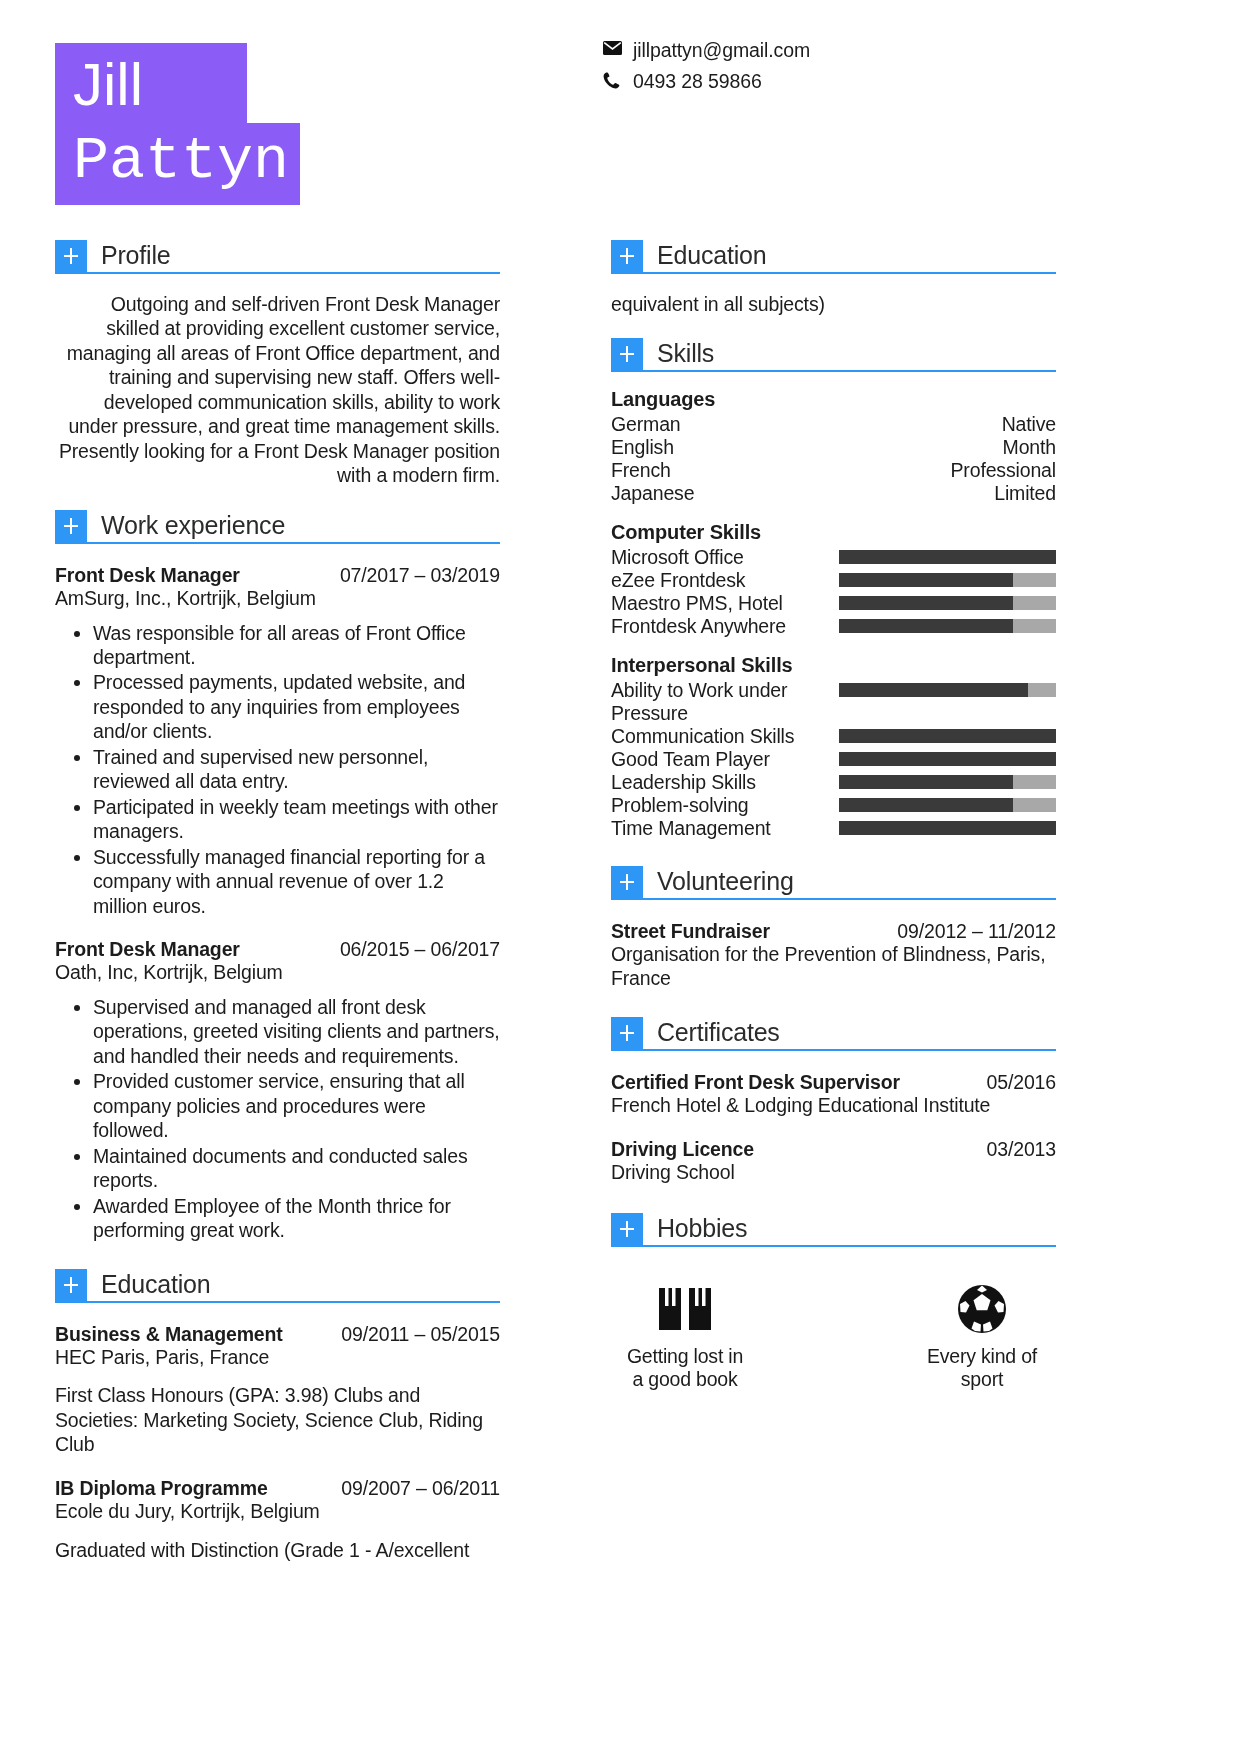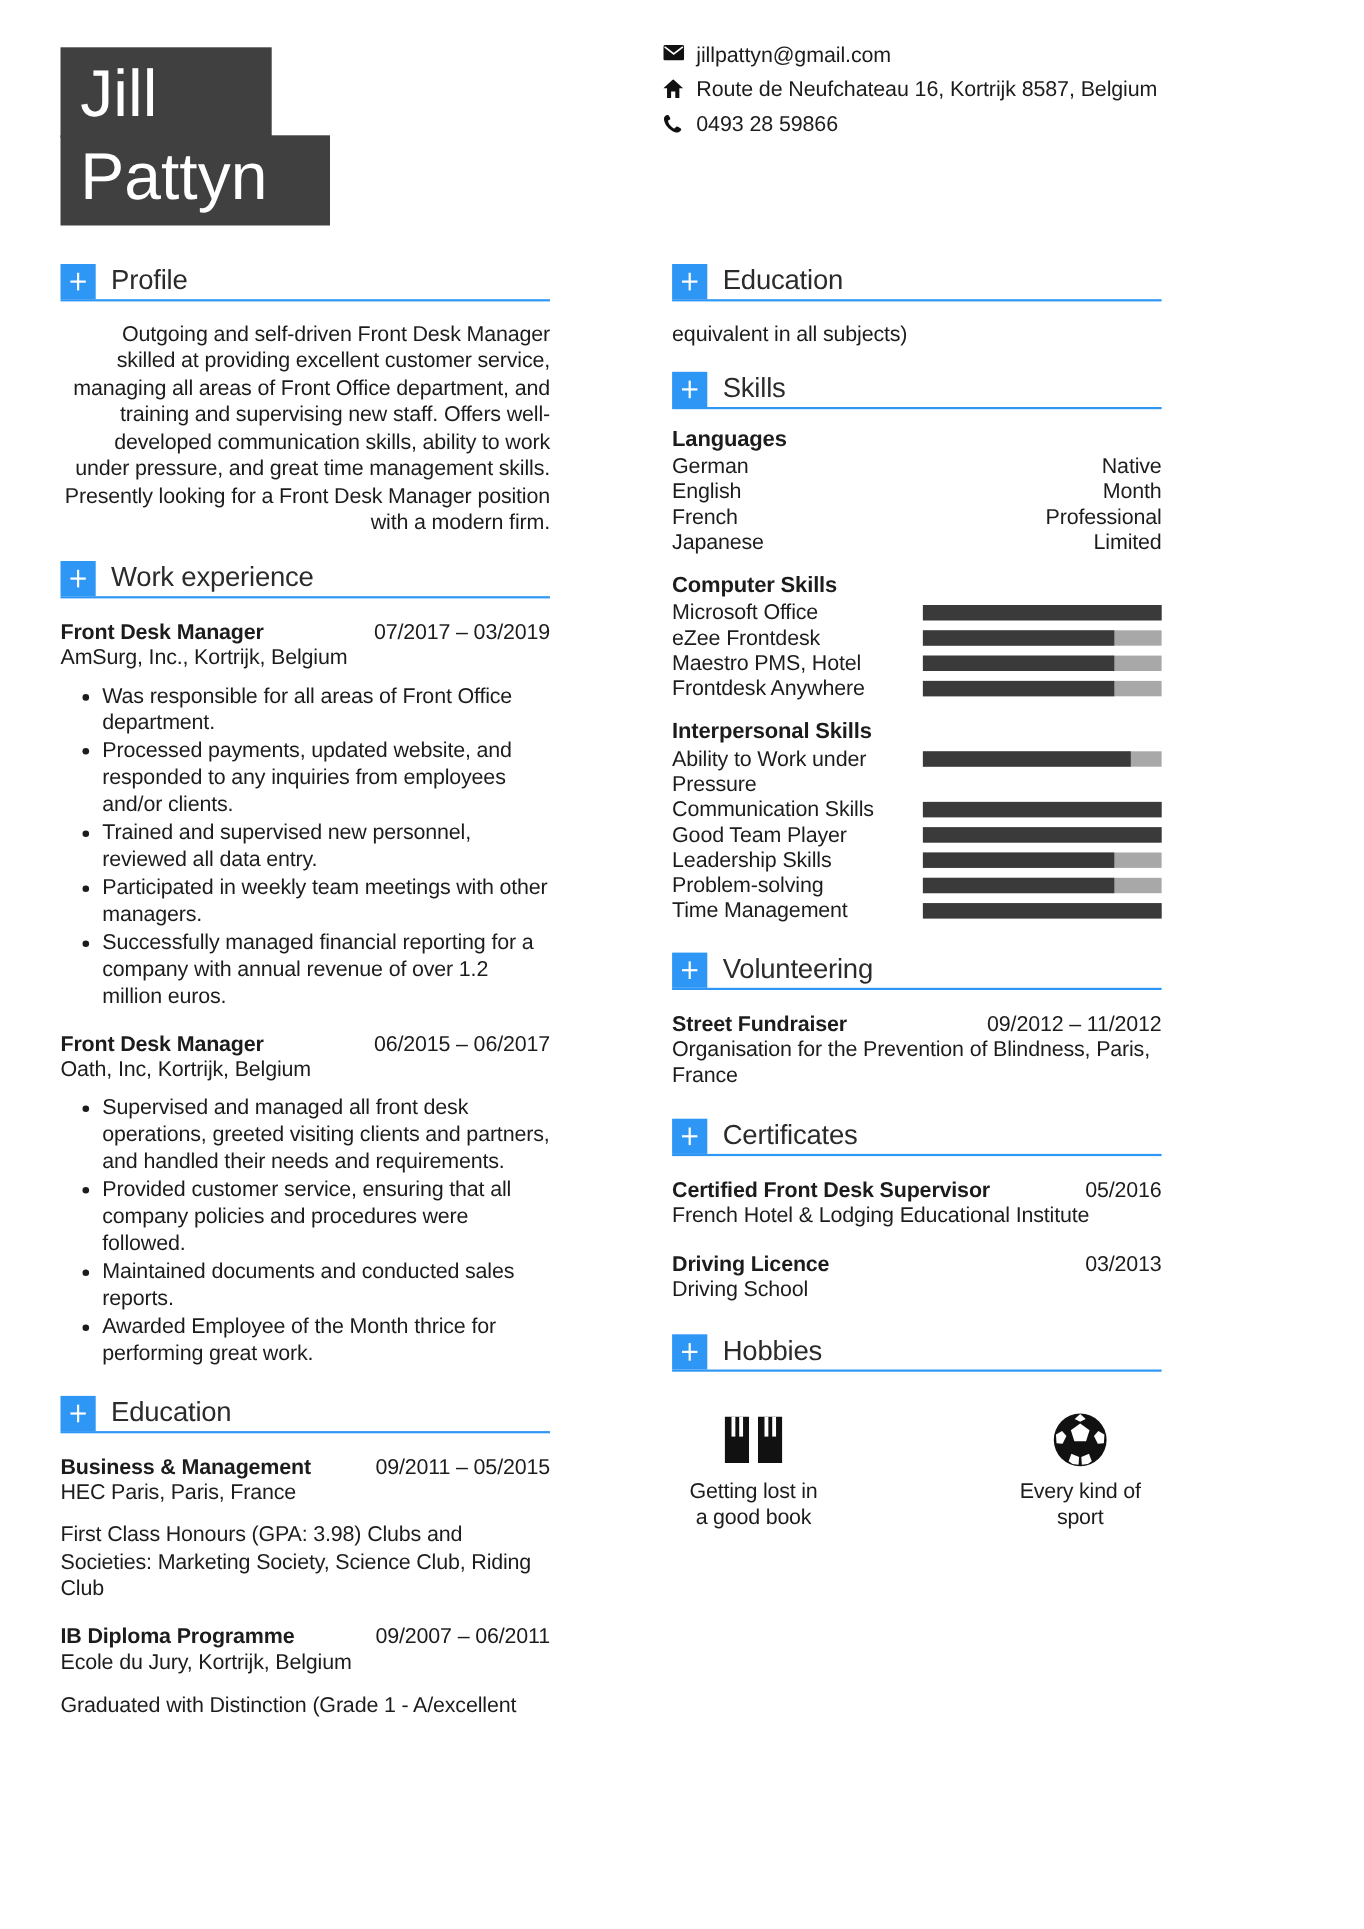--- a/index.html
+++ b/index.html
@@ -8,23 +8,23 @@
     background: #ffffff;
     font-family: "Liberation Sans", sans-serif;
     color: #1c1c1c;
     -webkit-font-smoothing: antialiased;
   }
   .page { position: relative; width: 1240px; height: 1754px; padding: 0; overflow: hidden; }
 
   
   .header { position: relative; height: 228px; }
   .namebox { position: absolute; left: 55px; top: 43px; }
-  .name-line { background: #404040; color: #ffffff; display: block; font-weight: 400; line-height: 1.0; }
+  .name-line { background: #8b5cf6; color: #ffffff; display: block; font-weight: 400; line-height: 1.0; }
   .name-first { font-size: 60px; padding: 12px 18px 10px 18px; width: 192px; }
-  .name-last  { font-size: 60px; padding: 8px 18px 14px 18px; width: 245px; margin-top: -2px; }
+  .name-last  { font-size: 60px; padding: 8px 18px 14px 18px; width: 245px; margin-top: -2px; font-family: Liberation Mono, monospace; }
 
   .contacts { position: absolute; left: 603px; top: 38px; width: 470px; }
   .contact-row { display: flex; align-items: flex-start; margin-bottom: 7px; }
   .contact-ico { width: 30px; flex: 0 0 30px; padding-top: 3px; color: #111; display: flex; justify-content: flex-start; }
   .contact-ico svg { display: block; }
   .contact-txt { font-size: 19.5px; line-height: 1.25; color: #1c1c1c; letter-spacing: -0.1px; }
 
   
   .cols { position: absolute; left: 0; top: 240px; width: 1240px; }
   .col-left  { position: absolute; left: 55px;  top: 0; width: 445px; }
@@ -85,28 +85,20 @@
 
     <div class="contacts">
       <div class="contact-row">
         <span class="contact-ico">
           <svg width="19" height="14" viewBox="0 0 19 14">
               <rect x="0" y="0" width="19" height="14" rx="1.5" fill="#111"></rect>
               <path d="M1.2 1.6 L9.5 8 L17.8 1.6" stroke="#fff" stroke-width="1.6" fill="none"></path>
             </svg>
         </span>
         <span class="contact-txt">jillpattyn@gmail.com</span>
-      </div>
-      <div class="contact-row">
-        <span class="contact-ico">
-          <svg width="18" height="17" viewBox="0 0 18 17">
-              <path d="M9 0 L18 8.2 L14.6 8.2 L14.6 17 L10.9 17 L10.9 11.2 L7.1 11.2 L7.1 17 L3.4 17 L3.4 8.2 L0 8.2 Z" fill="#111"></path>
-            </svg>
-        </span>
-        <span class="contact-txt">Route de Neufchateau 16, Kortrijk 8587, Belgium</span>
       </div>
       <div class="contact-row">
         <span class="contact-ico">
           <svg width="17" height="17" viewBox="0 0 17 17">
               <path d="M3.4 0.6 C2 0.9 0.4 2.6 0.6 4.4 C1 8.6 3.9 12.3 7.8 14.8 C10 16.2 13.2 17.3 15 15.6 C15.9 14.8 16.6 13.8 16.3 13.2 C16 12.6 12.9 10.9 12.2 11 C11.6 11.1 10.9 12.3 10.3 12.7 C9.6 13.1 7.1 11.3 5.8 9.4 C4.6 7.6 4 5.9 4.5 5.5 C5 5.1 6.3 4.8 6.4 4.2 C6.5 3.5 5 0.6 4.4 0.5 Z" fill="#111"></path>
             </svg>
         </span>
         <span class="contact-txt">0493 28 59866</span>
       </div>
     </div>

